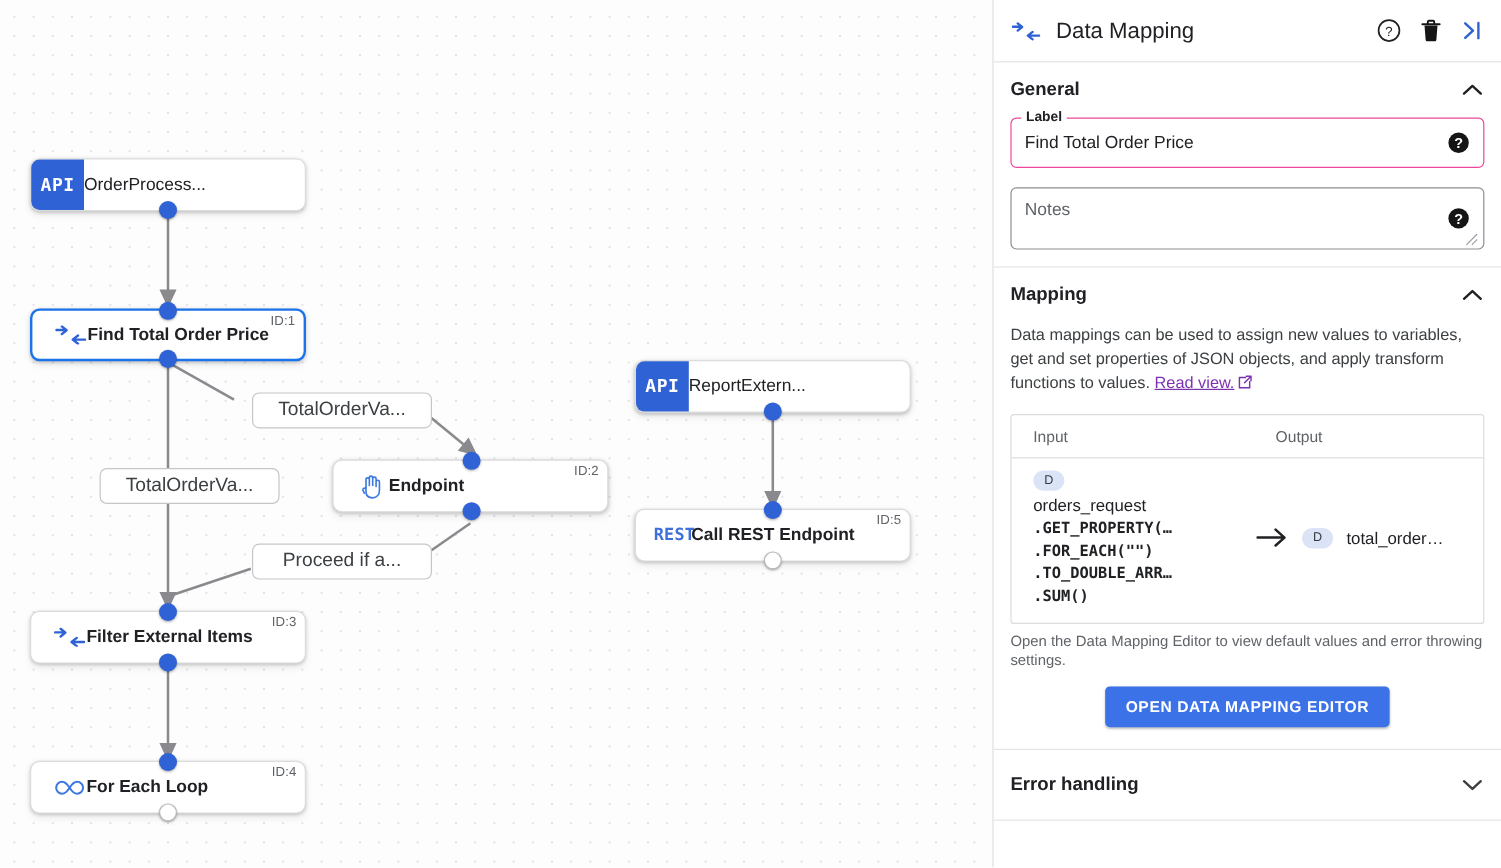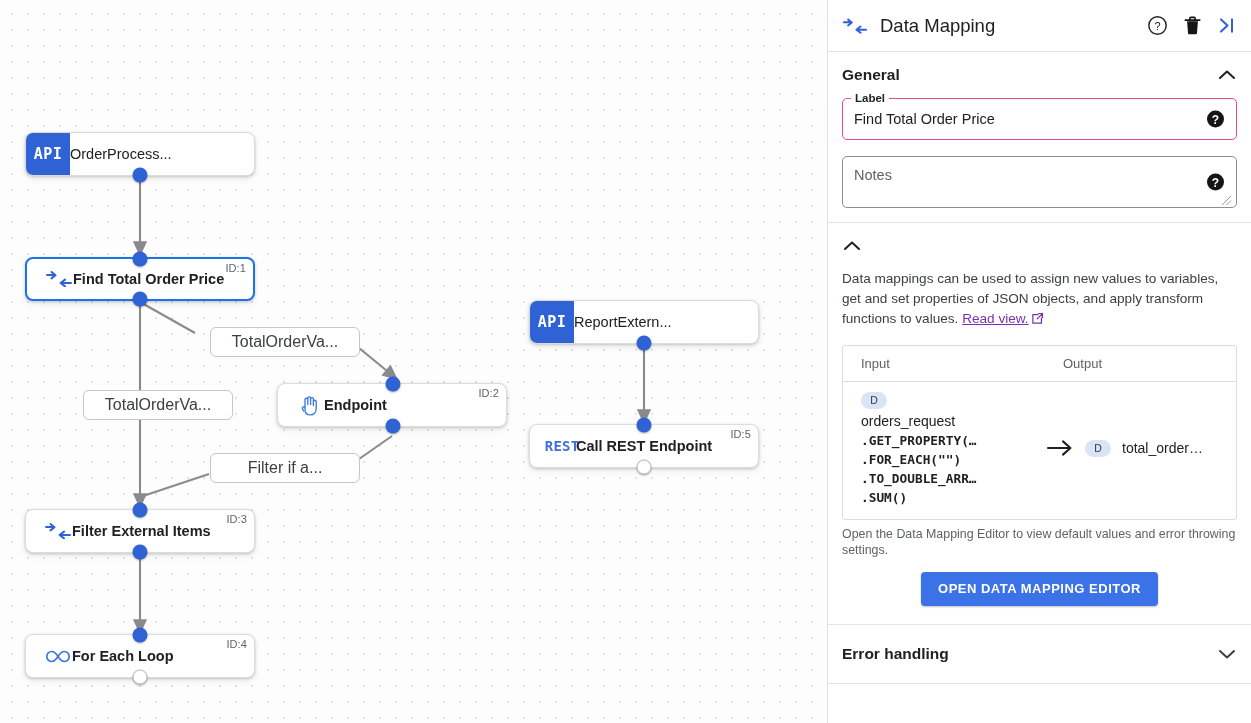--- a/index.html
+++ b/index.html
@@ -350,21 +350,21 @@
     <div class="node" style="left:529px; top:424px; width:230px;">
       <div class="node-icon rest">REST</div>
       <div class="node-label bold">Call REST Endpoint</div>
       <div class="node-id">ID:5</div>
       <div class="port top"></div>
       <div class="port bottom hollow"></div>
     </div>
 
     <div class="edge-label" style="left:210px; top:327px; width:150px;">TotalOrderVa...</div>
     <div class="edge-label" style="left:83px; top:390px; width:150px;">TotalOrderVa...</div>
-    <div class="edge-label" style="left:210px; top:453px; width:150px;">Filter if a...</div>
+    <div class="edge-label" style="left:210px; top:453px; width:150px;">Proceed if a...</div>
   </div>
 
   <div id="panel">
 
     <div class="panel-header">
       <div class="hdr-icon">
         <svg width="24" height="16" viewBox="0 0 26 16">
           <path d="M1,4 L9,4 M5.5,1 L9.5,4.2 L5.5,7.4" stroke="#2f62d4" stroke-width="2.1" fill="none" stroke-linecap="round" stroke-linejoin="round"></path>
           <path d="M25,12 L15,12 M19,8.6 L14.6,12 L19,15.4" stroke="#2f62d4" stroke-width="2.1" fill="none" stroke-linecap="round" stroke-linejoin="round"></path>
         </svg>
@@ -415,20 +415,21 @@
         <span class="resize-grip">
           <svg width="12" height="12" viewBox="0 0 12 12">
             <path d="M11,2 L2,11 M11,6.5 L6.5,11" stroke="#9aa0a6" stroke-width="1"></path>
           </svg>
         </span>
       </div>
     </div>
 
     <div class="section">
       <div class="section-head">
+        <div class="st">Mapping</div>
         <div class="chev">
           <svg width="18" height="12" viewBox="0 0 18 12">
             <path d="M2,9 L9,2.6 L16,9" stroke="#202124" stroke-width="2" fill="none" stroke-linecap="round" stroke-linejoin="round"></path>
           </svg>
         </div>
       </div>
 
       <p class="desc"><span>Data mappings can be used to assign new values to variables, get and set properties of JSON objects, and apply transform functions to values.</span>
         <a href="#">Read view.</a><span class="ext-ico">
           <svg width="13" height="13" viewBox="0 0 14 14">

